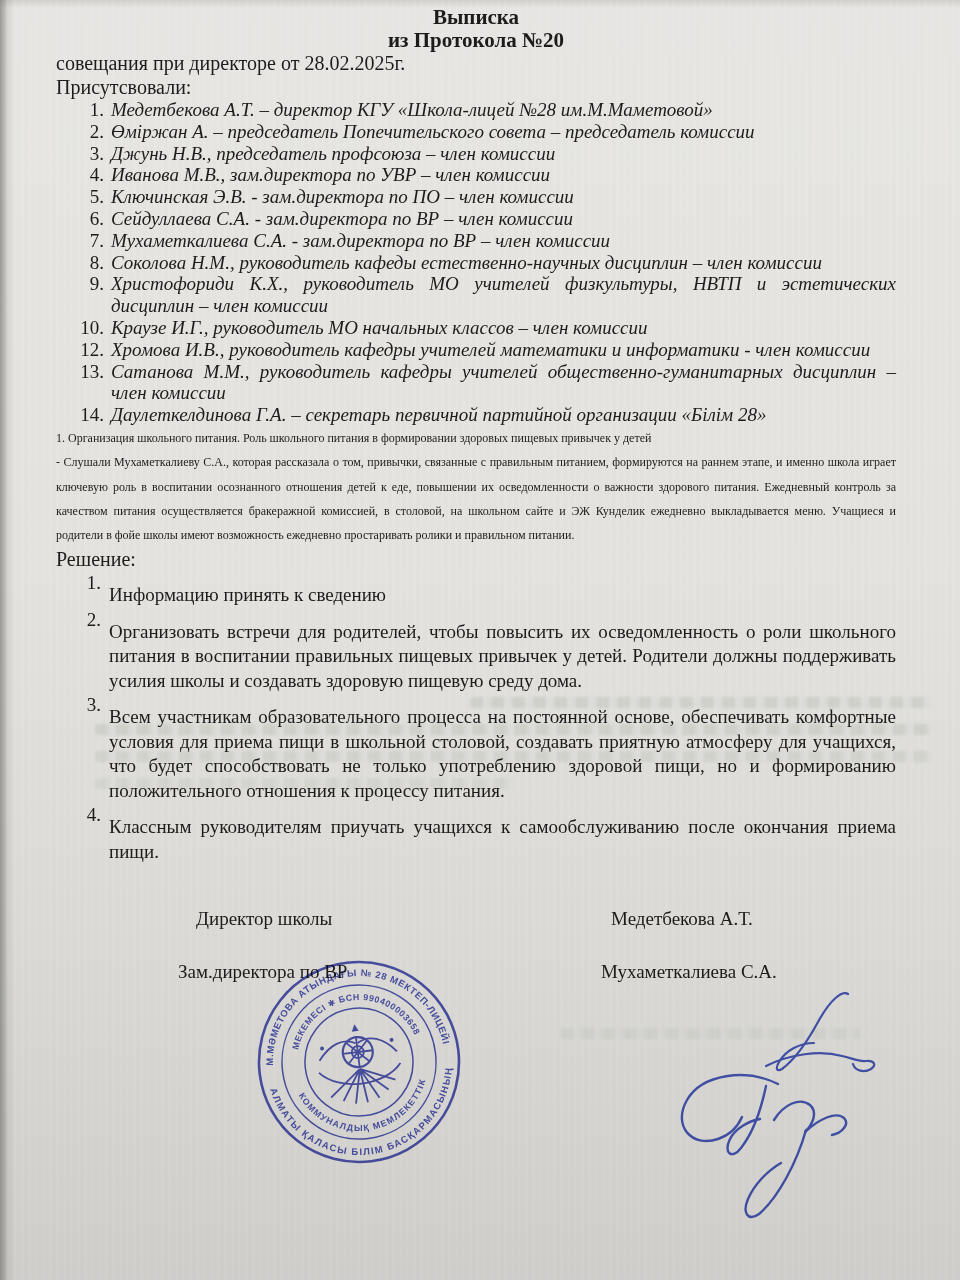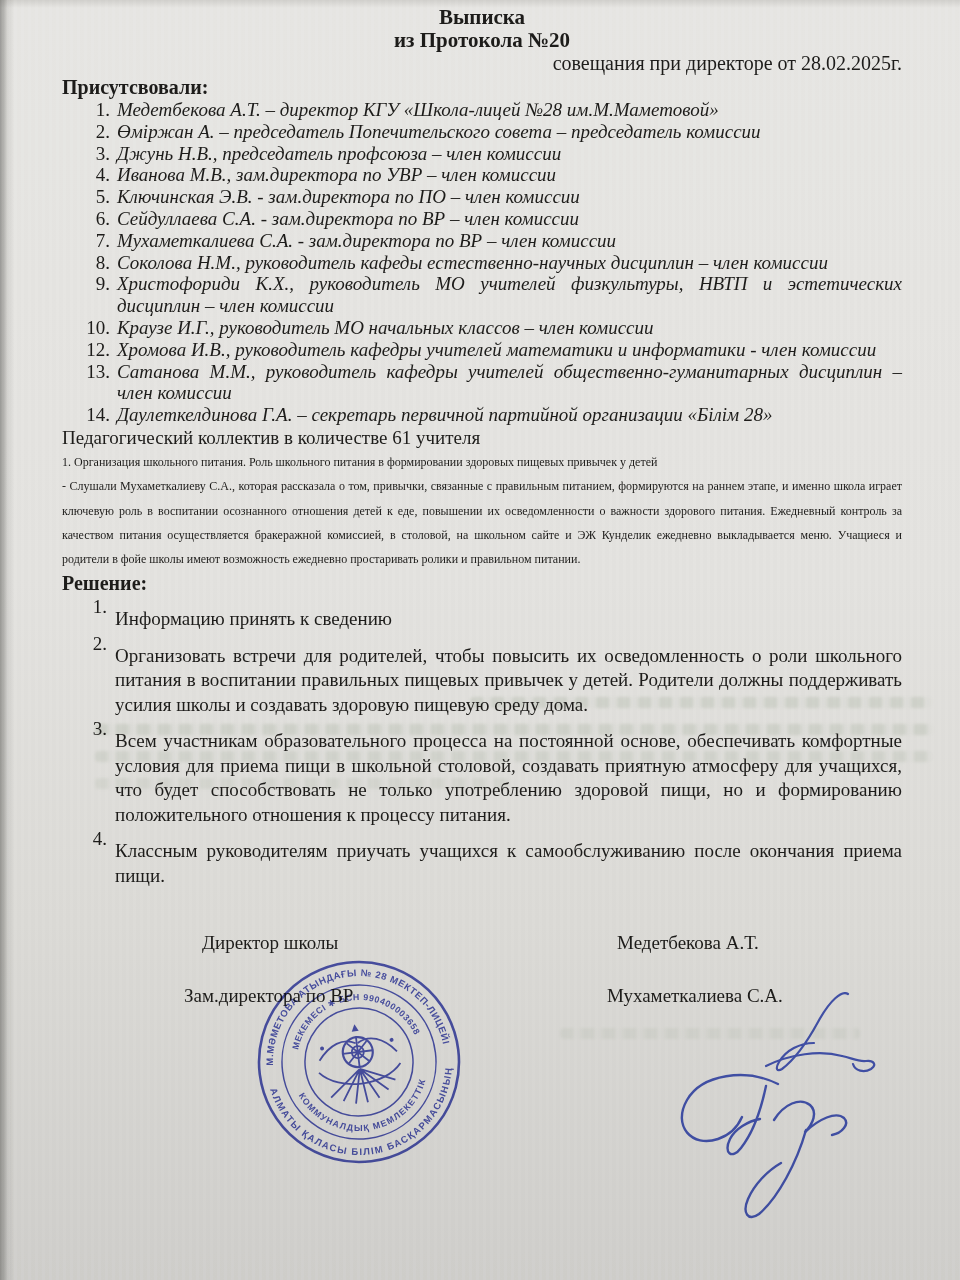--- a/index.html
+++ b/index.html
@@ -10,24 +10,24 @@
       linear-gradient(180deg, rgba(120,118,112,.20) 0px, rgba(120,118,112,0) 8px),
       linear-gradient(180deg,#e7e6e3 0%,#e3e2df 45%,#dbdad6 72%,#cfcecb 100%);
     font-family:"Liberation Serif","DejaVu Serif",serif;
     color:#1d1c1a;
   }
   .texture{
     position:absolute;inset:0;pointer-events:none;
     background:repeating-linear-gradient(90deg, rgba(255,255,255,.035) 0 3px, rgba(0,0,0,.022) 3px 7px);
     mix-blend-mode:overlay;
   }
-  .content{position:absolute;left:62px;top:6px;width:840px;}
+  .content{position:absolute;left:56px;top:6px;width:840px;}
   .title{ text-align:center;font-weight:bold;font-size:21px;line-height:23px;}
-  .title-date{text-align:right;font-size:20px;line-height:23px;font-weight:normal;}
-  .h-bold{font-weight:bold;font-size:20px;line-height:24px;}
+  .title-date{text-align:left;font-size:20px;line-height:23px;font-weight:normal;}
+  .h-bold{font-weight:normal;font-size:20px;line-height:24px;}
   .attendees{margin:0;}
   .a-row{display:grid;grid-template-columns:48px 1fr;column-gap:7px;font-size:19px;line-height:21.8px;}
   .a-num{text-align:right;}
   .a-text{text-align:justify;font-style:italic;}
   .staff-note{font-size:19px;line-height:24px;}
   .para{font-size:12px;line-height:24.3px;text-align:justify;margin:0;}
   .d-row{display:grid;grid-template-columns:45px 1fr;column-gap:8px;font-size:19px;line-height:24.5px;}
   .d-num{text-align:right;}
   .d-text{text-align:justify;margin-top:12px;}
   .sig-row{position:relative;height:26px;font-size:19px;line-height:26px;}
@@ -122,21 +122,20 @@
       <div class="a-row">
           <span class="a-num">13.</span>
           <span class="a-text">Сатанова М.М., руководитель кафедры учителей общественно-гуманитарных дисциплин – член комиссии</span>
         </div>
       <div class="a-row">
           <span class="a-num">14.</span>
           <span class="a-text">Даулеткелдинова Г.А. – секретарь первичной партийной организации «Білім 28»</span>
         </div>
     </div>
 
-    <div class="staff-note">Педагогический коллектив в количестве 61 учителя</div>
 
     <p class="para">1. Организация школьного питания. Роль школьного питания в формировании здоровых пищевых привычек у детей</p>
     <p class="para">- Слушали Мухаметкалиеву С.А., которая рассказала о том, привычки, связанные с правильным питанием, формируются на раннем этапе, и именно школа играет ключевую роль в воспитании осознанного отношения детей к еде, повышении их осведомленности о важности здорового питания. Ежедневный контроль за качеством питания осуществляется бракеражной комиссией, в столовой, на школьном сайте и ЭЖ Кунделик ежедневно выкладывается меню. Учащиеся и родители в фойе школы имеют возможность ежедневно простаривать ролики и правильном питании.</p>
 
     <div class="h-bold">Решение:</div>
     <div>
       <div class="d-row">
           <span class="d-num">1.</span>
           <span class="d-text">Информацию принять к сведению</span>
         </div>

